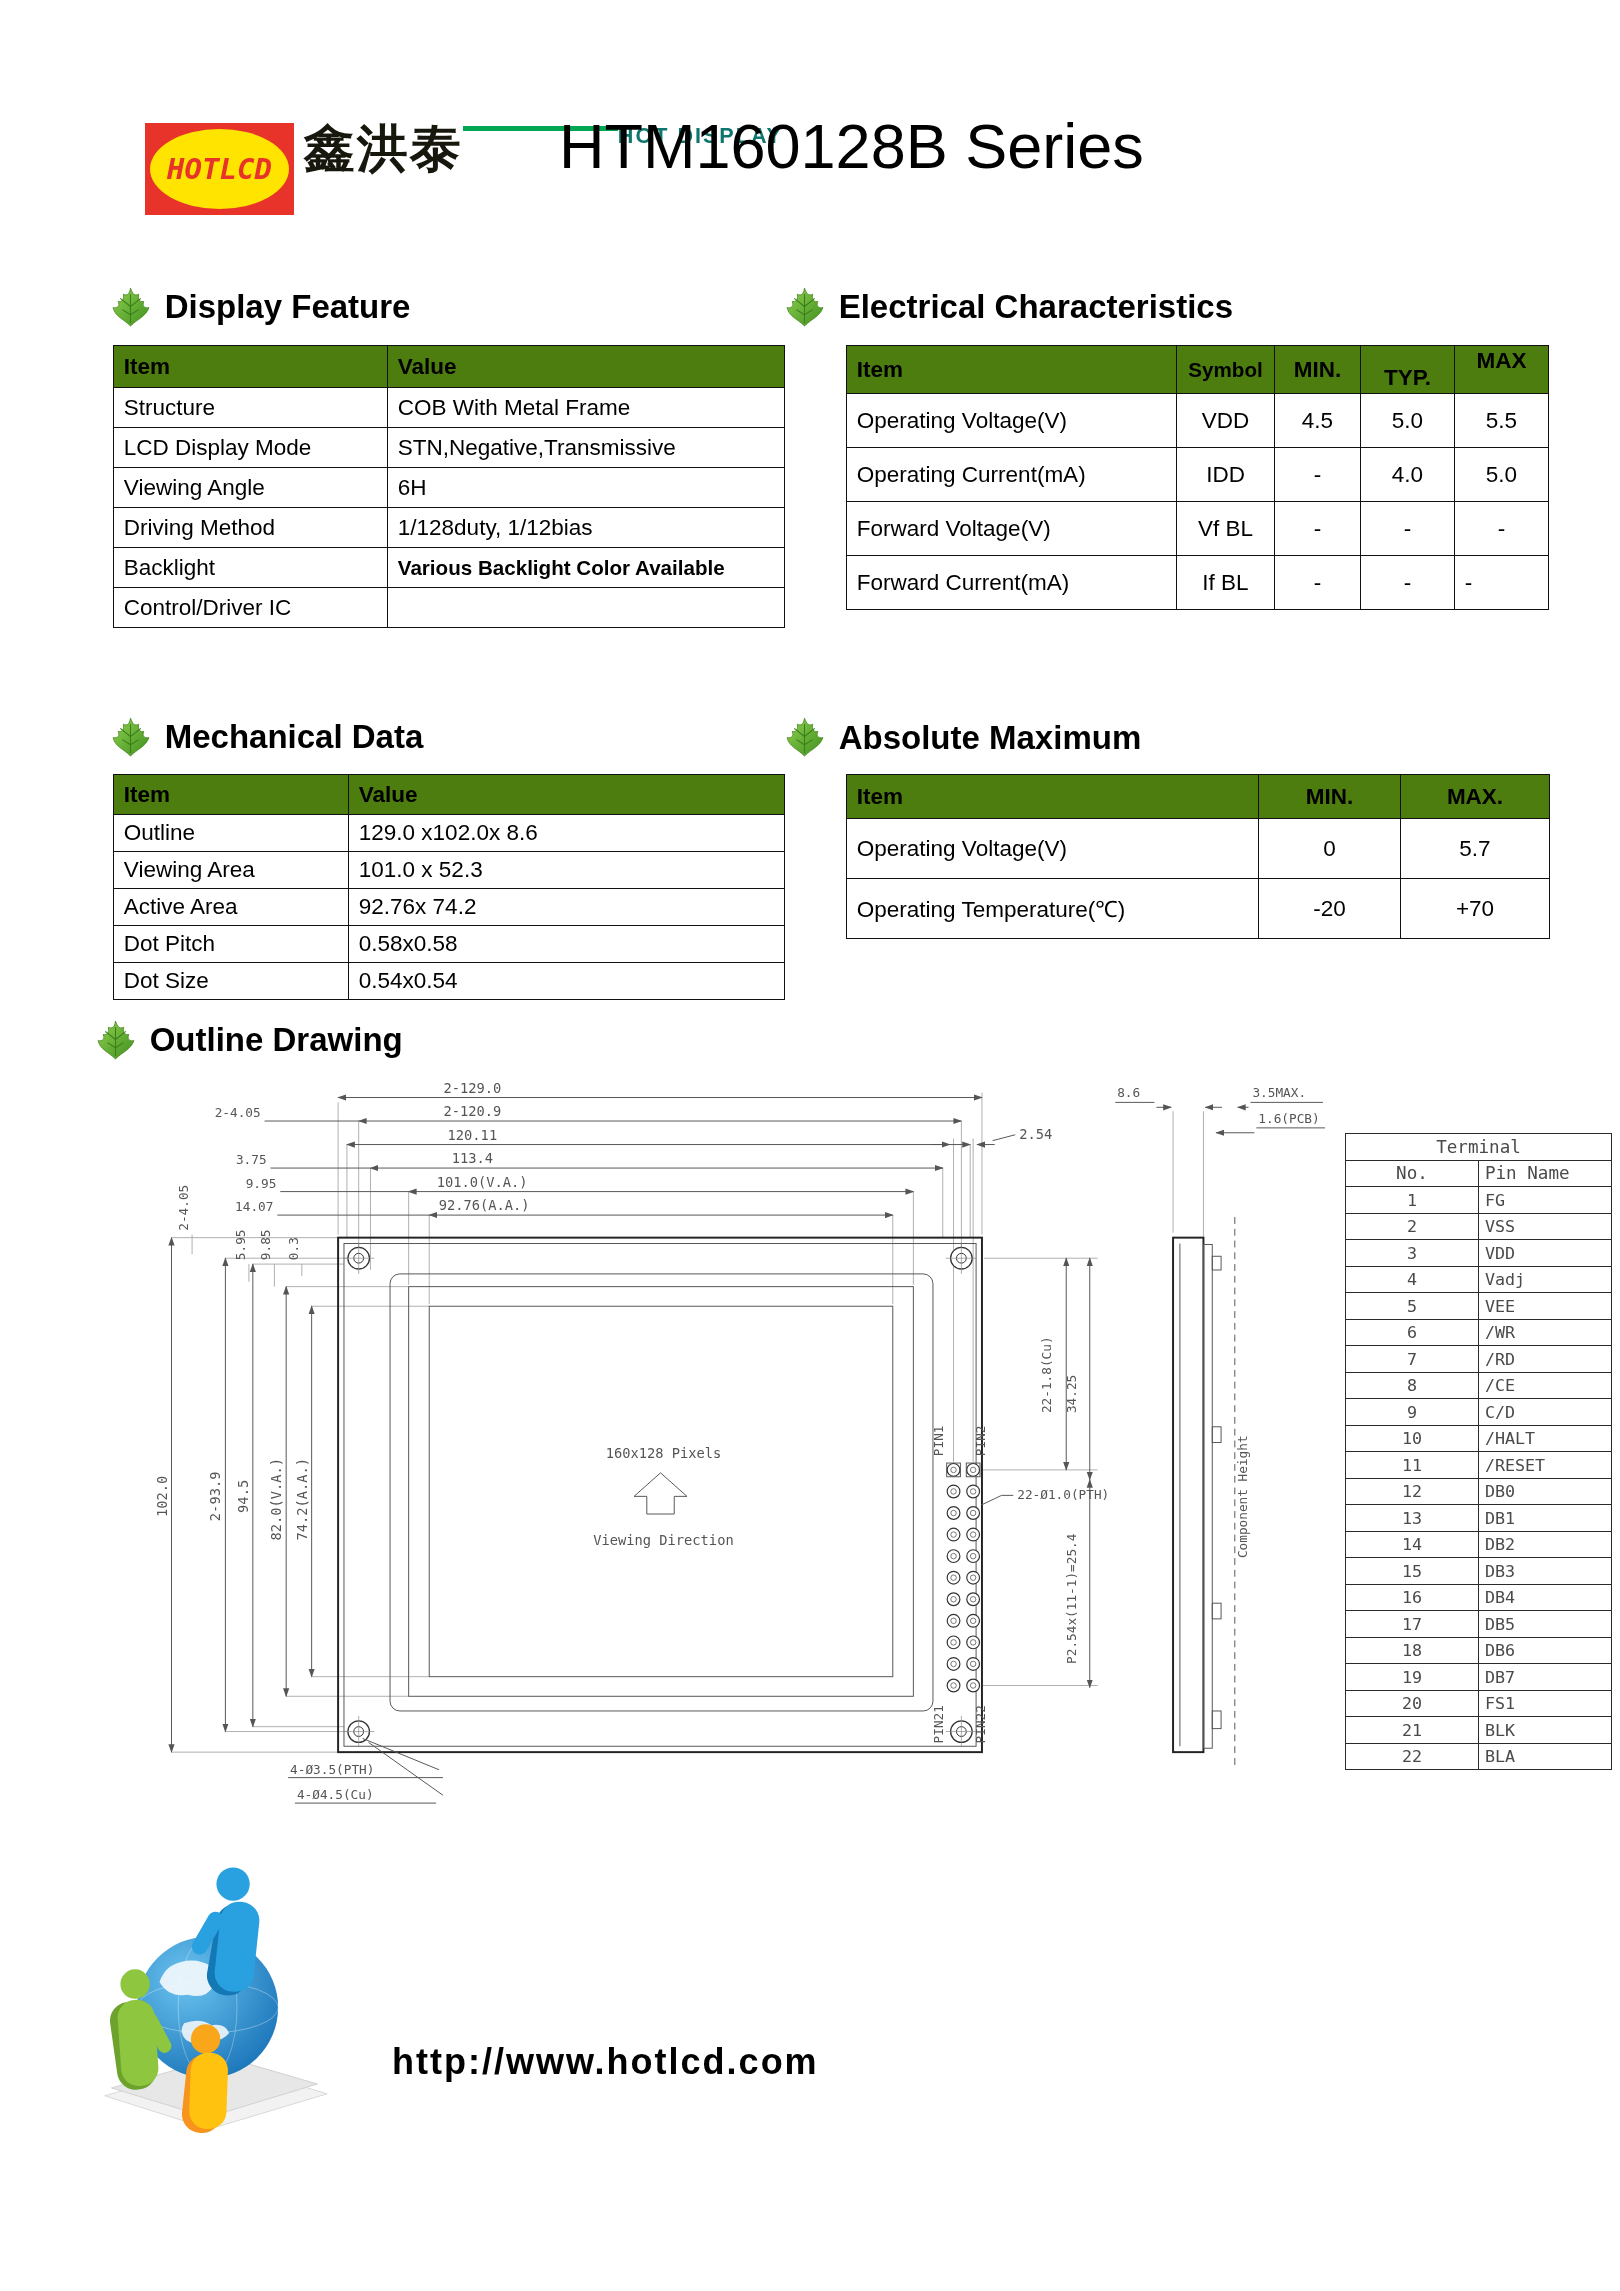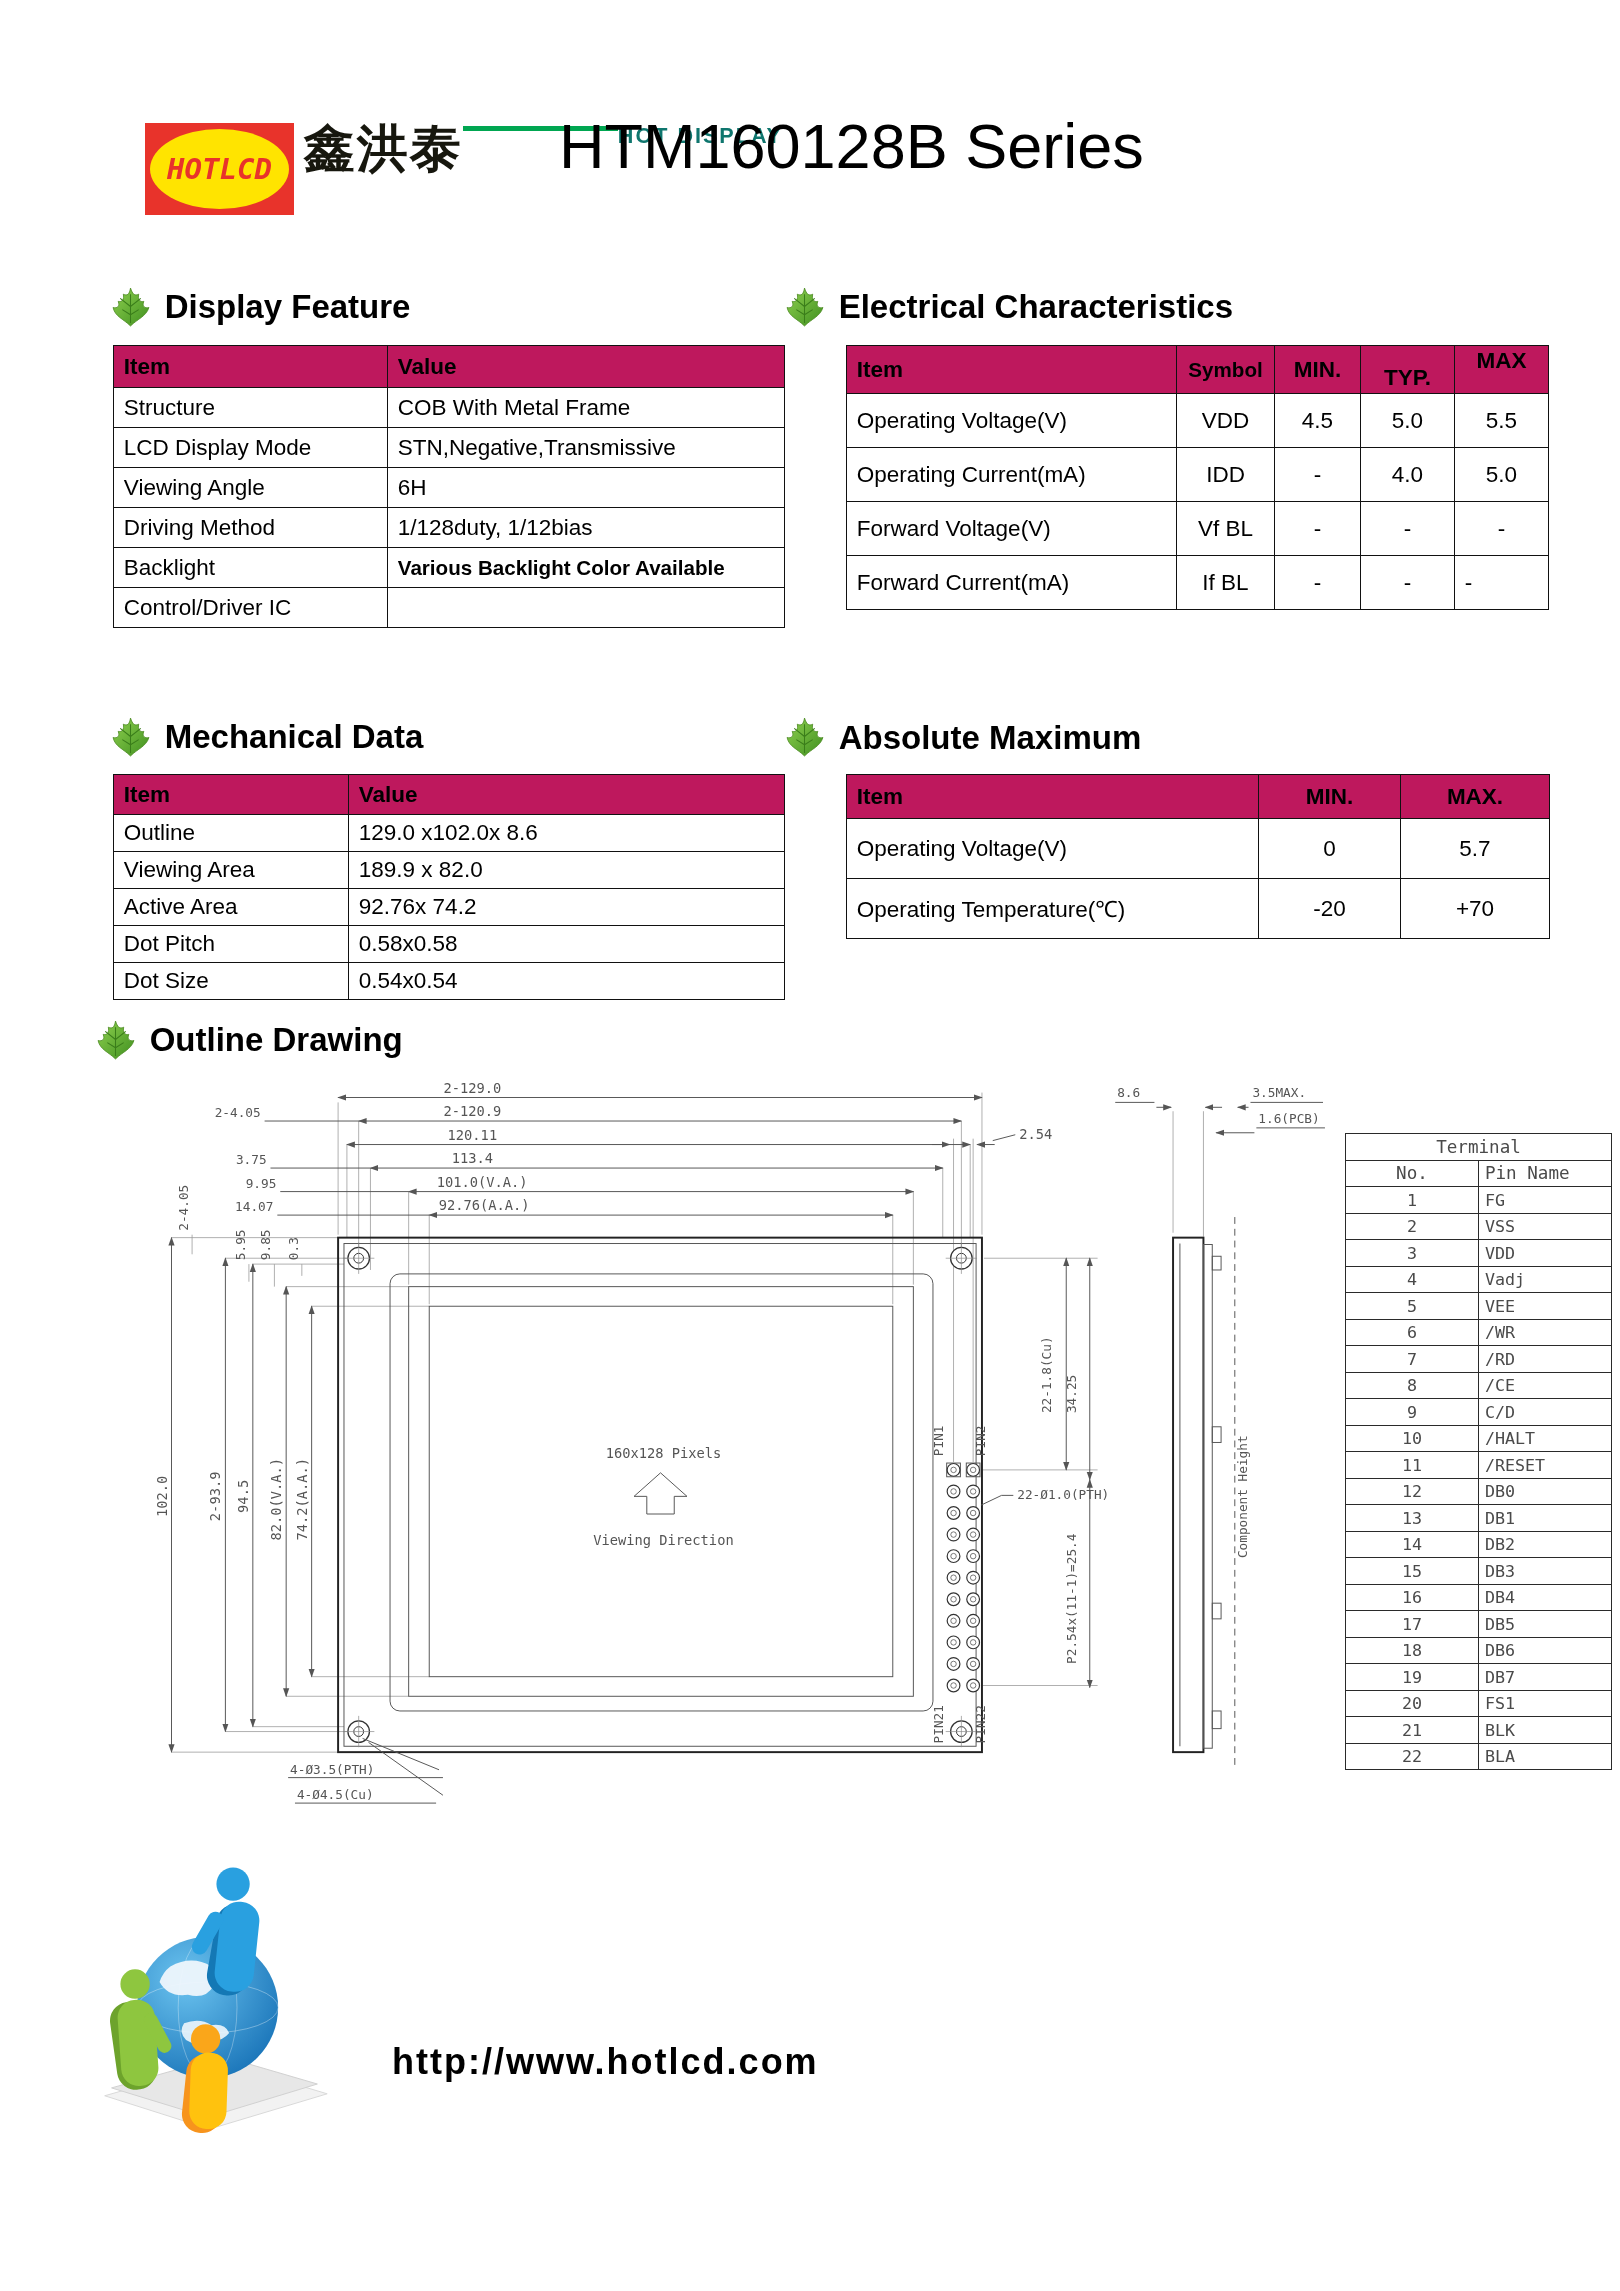--- a/index.html
+++ b/index.html
@@ -17,21 +17,21 @@
   .brand-sub{font-size:21.6px;font-weight:bold;color:#0f766e;letter-spacing:2px;}
   .doc-title{position:absolute;left:559px;top:110px;font-size:63px;color:#000;}
   
   .sec{position:absolute;display:flex;align-items:center;gap:13.7px;}
   .sec h2{margin:0;font-size:33px;font-weight:bold;color:#000;}
   .leaf{width:41px;height:41px;flex:0 0 auto;}
   
   table.spec{position:absolute;border-collapse:collapse;background:#fff;table-layout:fixed;}
   table.spec th,table.spec td{border:1.6px solid #111;padding:2px 9.8px;font-size:22.5px;color:#000;
       overflow:hidden;white-space:nowrap;}
-  table.spec th{background:#be185d;font-weight:bold;text-align:left;}
+  table.spec th{background:#4d7c0f;font-weight:bold;text-align:left;}
   table.spec td.c,table.spec th.c{text-align:center;}
   table.spec td.bold{font-weight:bold;font-size:20.6px;}
   #df-table{left:113px;top:345px;width:671px;}
   #df-table th{height:37px;}  #df-table td{height:35px;}
   #ec-table{left:846px;top:345px;width:703px;}
   #ec-table th{height:43px;}  #ec-table td{height:49px;}
   #ec-table th.sym{font-size:20.6px;}
   #md-table{left:113px;top:774px;width:671px;}
   #md-table th{height:35px;}  #md-table td{height:32px;}
   #am-table{left:846px;top:774px;width:703px;}
@@ -229,21 +229,21 @@
         <tr>
       <th>Item</th>
       <th>Value</th>
     </tr>
     <tr>
           <td>Outline</td>
           <td>129.0 x102.0x 8.6</td>
         </tr>
     <tr>
           <td>Viewing Area</td>
-          <td>189.9 x 82.0</td>
+          <td>101.0 x 52.3</td>
         </tr>
     <tr>
           <td>Active Area</td>
           <td>92.76x 74.2</td>
         </tr>
     <tr>
           <td>Dot Pitch</td>
           <td>0.58x0.58</td>
         </tr>
     <tr>

